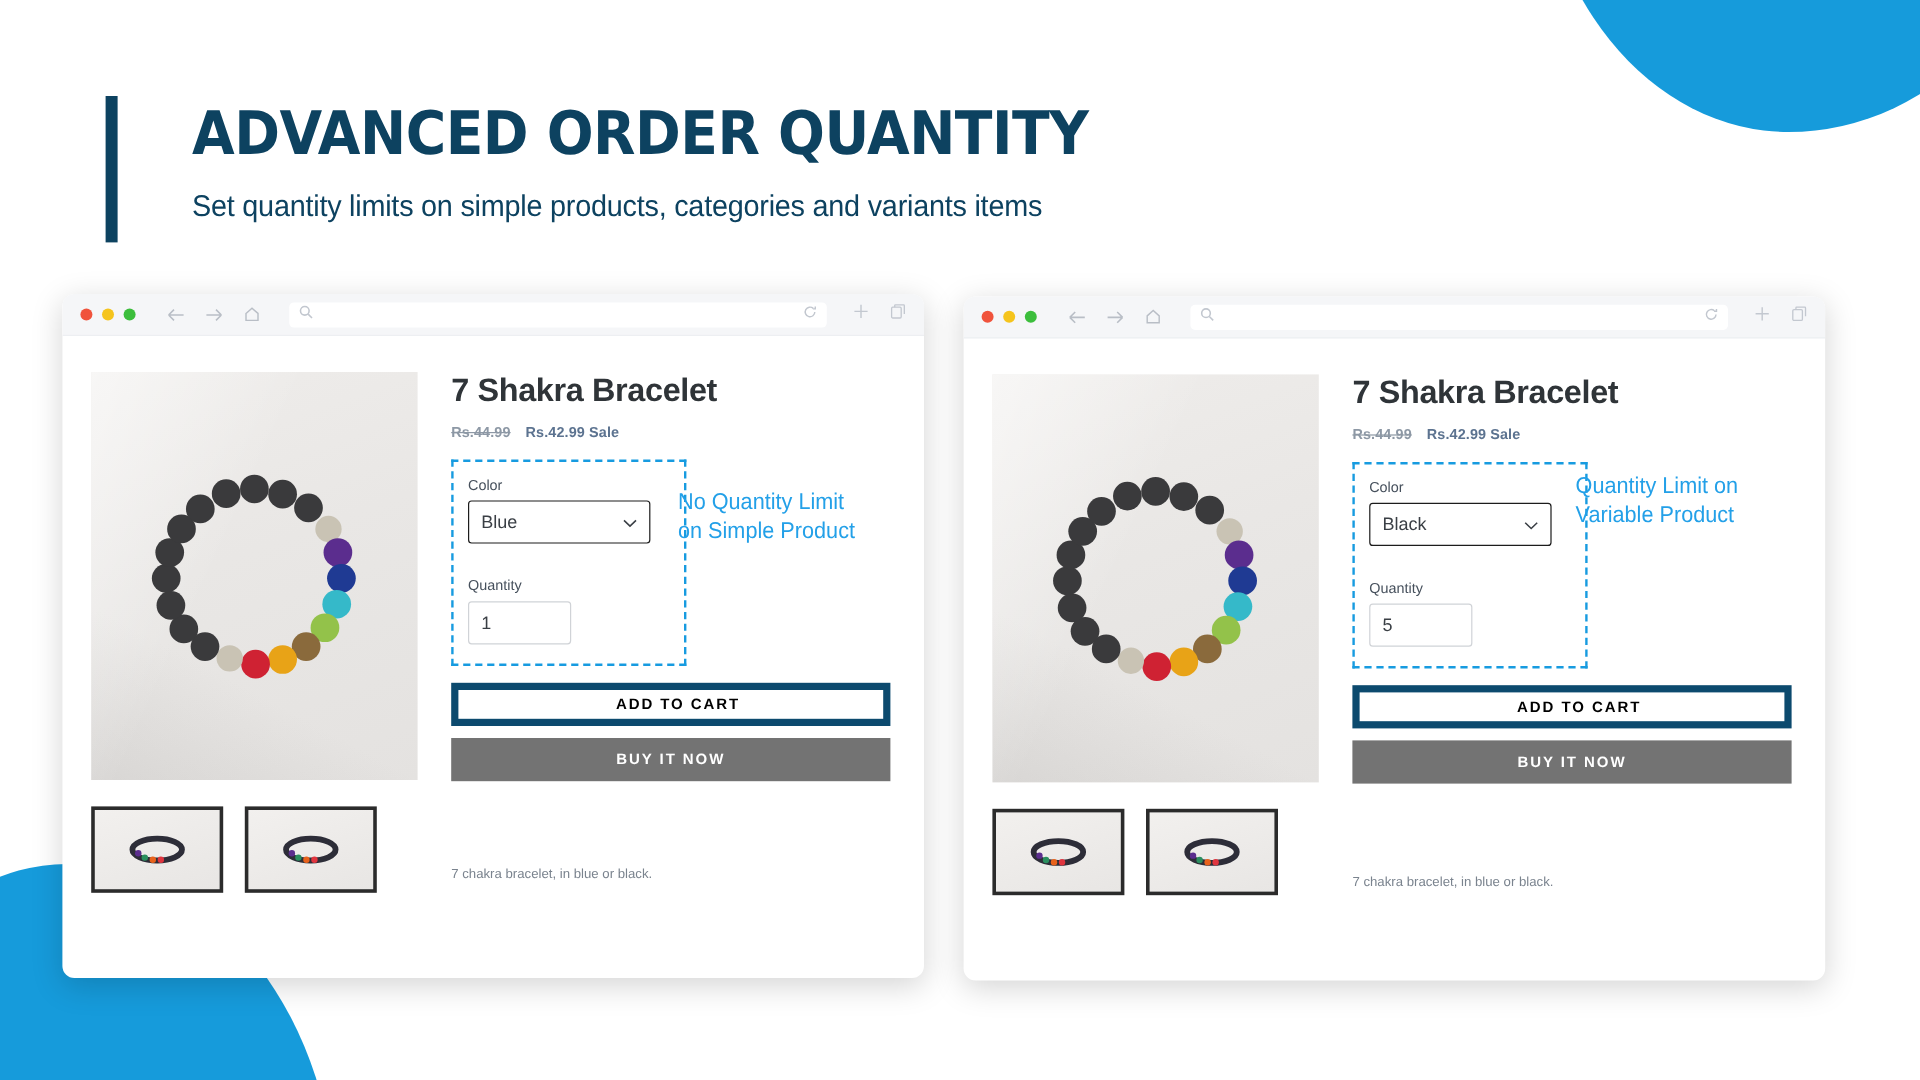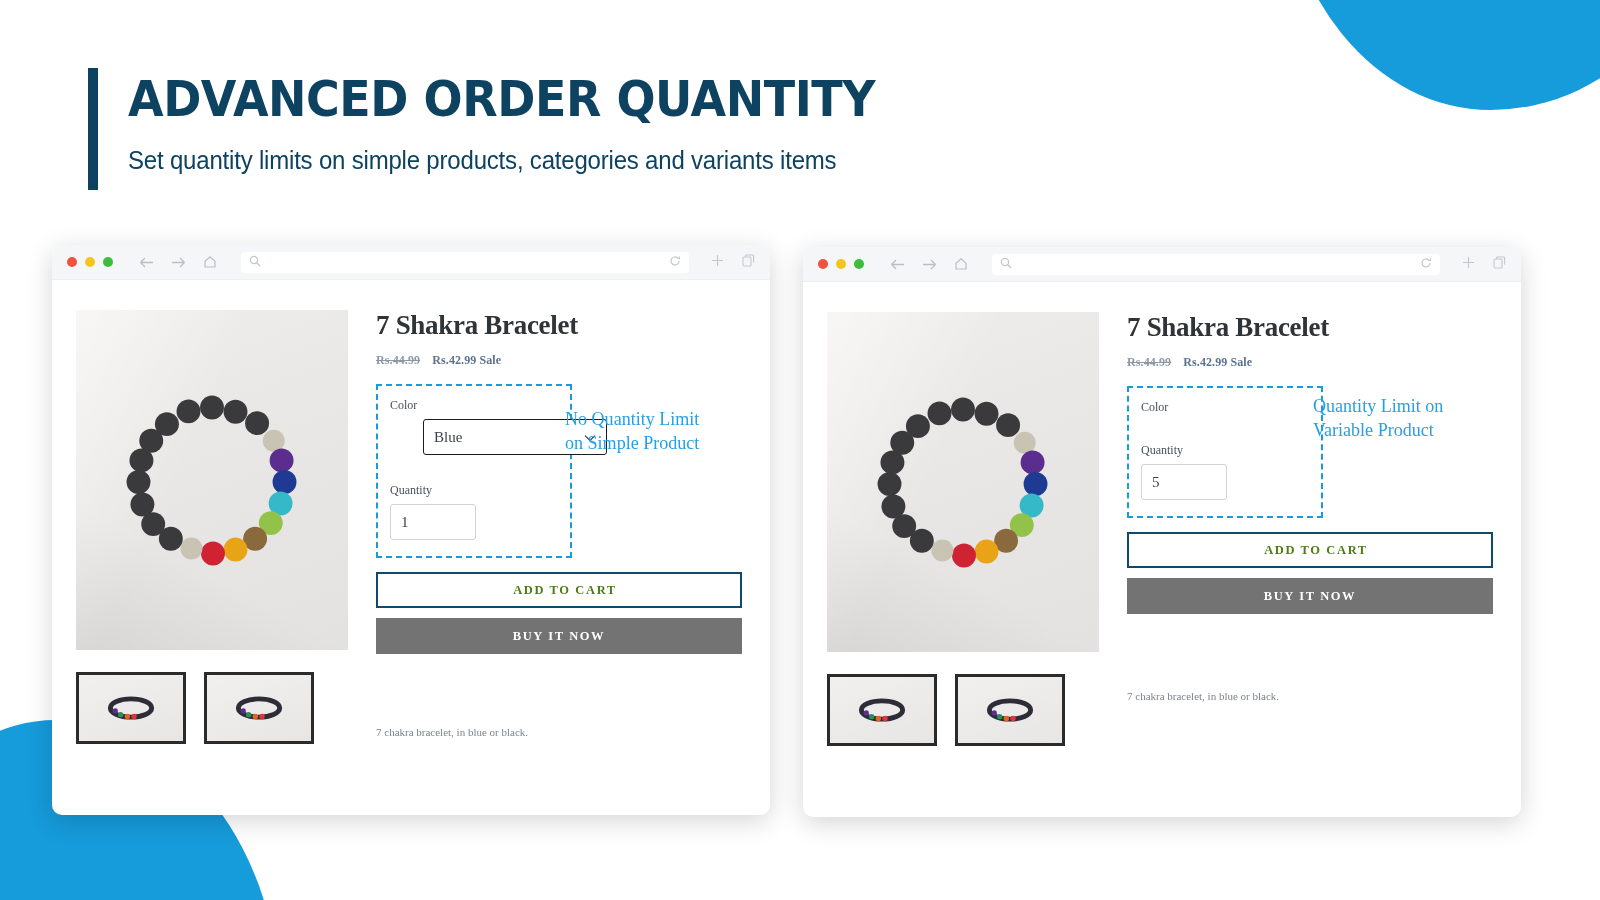--- a/index.html
+++ b/index.html
@@ -32,23 +32,24 @@
     height: 330px;
     background: #169BDB;
     border-radius: 55% 60% 0 0 / 100% 100% 0 0;
     z-index: 0;
   }
 
   
   .header {
     position: absolute;
     left: 88px;
-    top: 68px;
+    top: 80px;
     display: flex;
     z-index: 3;
+    gap: 32px;
   }
   .header-accent {
     width: 10px;
     background: #0D4260;
     margin-right: 30px;
     flex: none;
     height: 122px;
   }
   .header-title {
     font-family: "DejaVu Sans", sans-serif;
@@ -108,21 +109,21 @@
     display: flex;
     align-items: center;
     padding: 0 8px;
     color: #BFC4CC;
   }
   .urlbar .spacer { flex: 1; }
 
   .chrome-right { display: flex; gap: 18px; align-items: center; color: #C3C8D0; }
 
   
-  .page { display: flex; padding: 30px 28px 0 24px; font-family: Liberation Serif, serif; }
+  .page { display: flex; padding: 30px 28px 0 24px; }
   .media-col { width: 272px; flex: none; }
 
   .hero {
     width: 272px;
     height: 340px;
     background: linear-gradient(160deg,#EFEDEB 0%,#E9E7E5 45%,#E4E2E0 100%);
     position: relative;
     overflow: hidden;
   }
   .hero::after {
@@ -176,32 +177,31 @@
     padding: 12px 14px 16px 12px;
     width: 196px;
     display: inline-block;
   }
   .field-label {
     font-size: 12px;
     color: #46505C;
     margin-bottom: 6px;
   }
   .select-box {
-    width: 184px;
+    width: 152px;
     height: 36px;
     border: 1.6px solid #1C1C1C;
     border-radius: 3px;
     display: flex;
     align-items: center;
     justify-content: space-between;
     padding: 0 10px;
     font-size: 15px;
     color: #3A3F45;
     background: #fff;
-    margin-left: 33px;
   }
   .qty-label { margin-top: 28px; }
   .qty-input {
     width: 86px;
     height: 36px;
     border: 1px solid #D0D3D7;
     border-radius: 3px;
     display: flex;
     align-items: center;
     padding: 0 10px;
@@ -224,22 +224,22 @@
   .btn {
     height: 36px;
     display: flex;
     align-items: center;
     justify-content: center;
     font-size: 12.5px;
     font-weight: bold;
     letter-spacing: 1.6px;
   }
   .btn-cart {
-    border: 2px solid #0c4a6e;
-    color: #4d7c0f;
+    border: 6px solid #0c4a6e;
+    color: #000000;
     background: #fff;
     margin-top: 14px;
     padding-left: 12px;
   }
   .btn-buy {
     background: #737373;
     color: #ffffff;
     margin-top: 10px;
   }
   .desc {
@@ -488,20 +488,26 @@
 
     <div class="info-col">
       <div class="prod-title">7 Shakra Bracelet</div>
       <div class="price-row">
         <span class="price-old">Rs.44.99</span>
         <span>Rs.42.99 Sale</span>
       </div>
 
       <div class="opt-box">
         <div class="field-label">Color</div>
+        <div class="select-box">
+          <span>Black</span>
+          <span><svg width="12" height="8" viewBox="0 0 12 8" fill="none" stroke="#3A3F45" stroke-width="1.3">
+                <path d="M1 1.6L6 6.4l5-4.8"></path>
+              </svg></span>
+        </div>
         <div class="field-label qty-label">Quantity</div>
         <div class="qty-input">
           <span>5</span>
         </div>
       </div>
 
       <div class="annot annot-right">Quantity Limit on Variable Product</div>
 
       <div class="btn btn-cart">ADD TO CART</div>
       <div class="btn btn-buy">BUY IT NOW</div>

